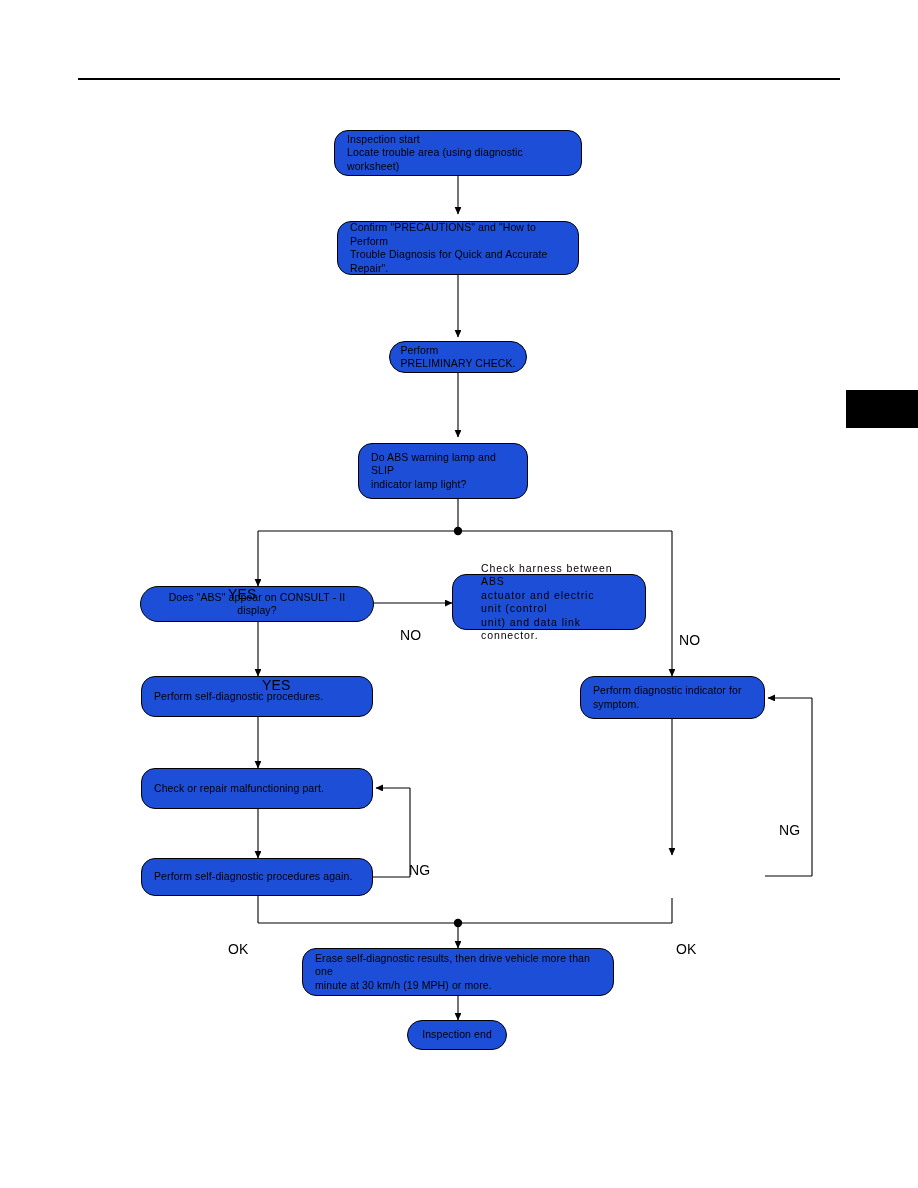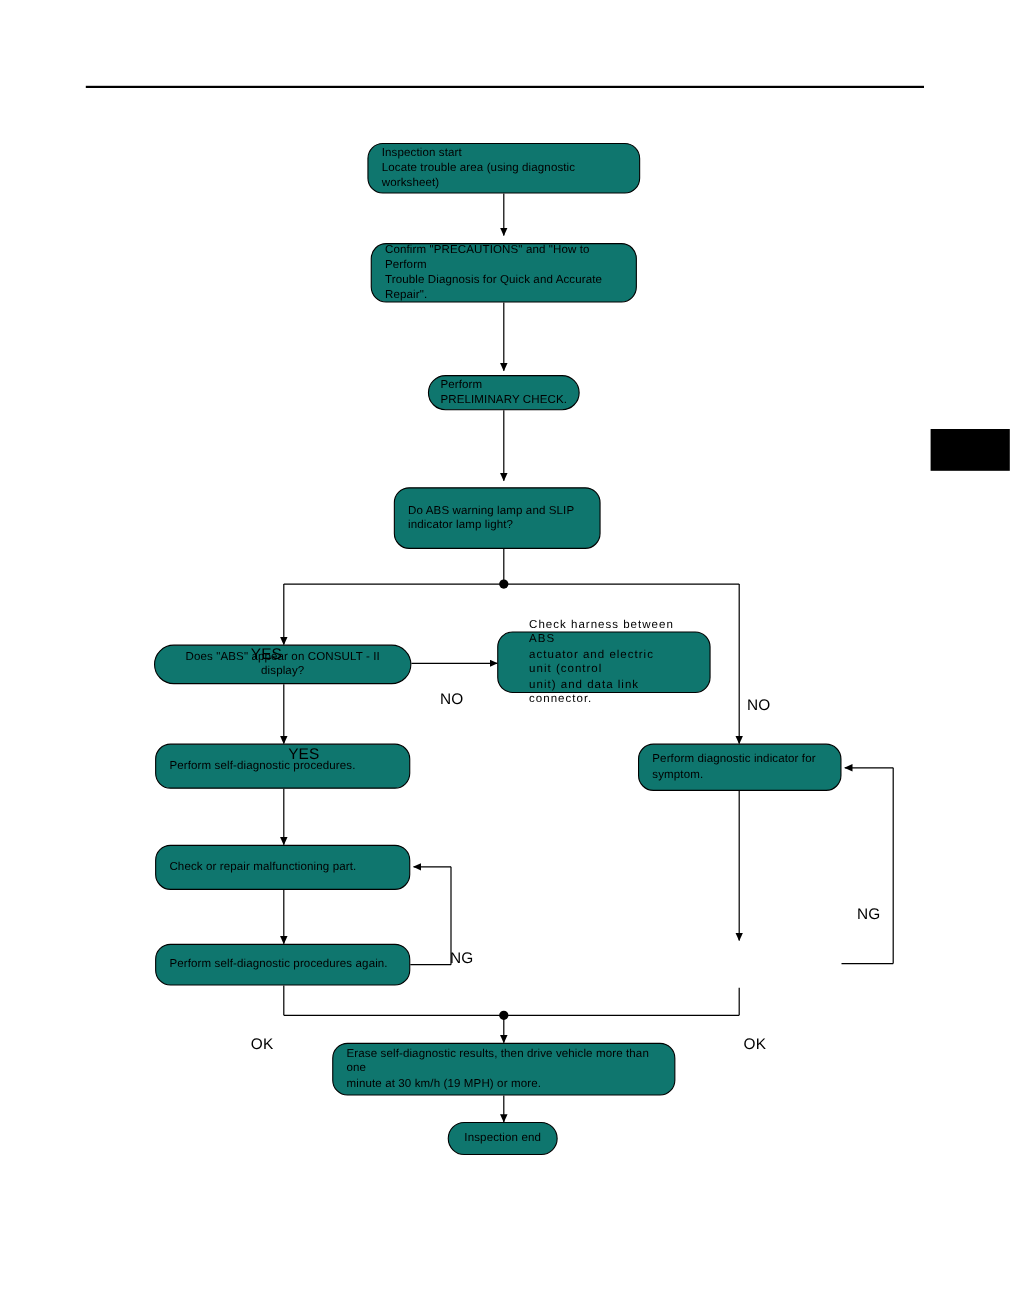--- a/index.html
+++ b/index.html
@@ -42,21 +42,21 @@
     position: absolute;
     left: 0;
     top: 0;
     width: 918px;
     height: 1188px;
   }
   .node {
     position: absolute;
     box-sizing: border-box;
     border: 1px solid #000000;
-    background: #0f766e;
+    background: #1d4ed8;
     display: flex;
     align-items: center;
     font-size: 10.5px;
     line-height: 13.5px;
     letter-spacing: 0.1px;
     white-space: pre-line;
     padding: 0 12px;
     z-index: 3;
   }
   .node.center {
@@ -153,21 +153,21 @@
     <span>Confirm "PRECAUTIONS" and "How to Perform
 Trouble Diagnosis for Quick and Accurate
 Repair".</span>
   </div>
 
   <div class="node r-pill center" style="left:389px; top:341px; width:138px; height:32px; padding:0 8px;">
     <span style="text-align:left;">Perform
 PRELIMINARY CHECK.</span>
   </div>
 
-  <div class="node r-round left" style="left:358px; top:443px; width:188px; height:56px;">
+  <div class="node r-round left" style="left:358px; top:443px; width:170px; height:56px;">
     <span>Do ABS warning lamp and SLIP
 indicator lamp light?</span>
   </div>
 
   <div class="node r-pill center" style="left:140px; top:586px; width:234px; height:36px; padding:0 8px;">
     <span>Does "ABS" appear on CONSULT - II display?</span>
   </div>
 
   <div class="node r-round left" style="left:452px; top:574px; width:194px; height:56px; padding:0 28px;">
     <span class="spaced">Check harness between ABS

